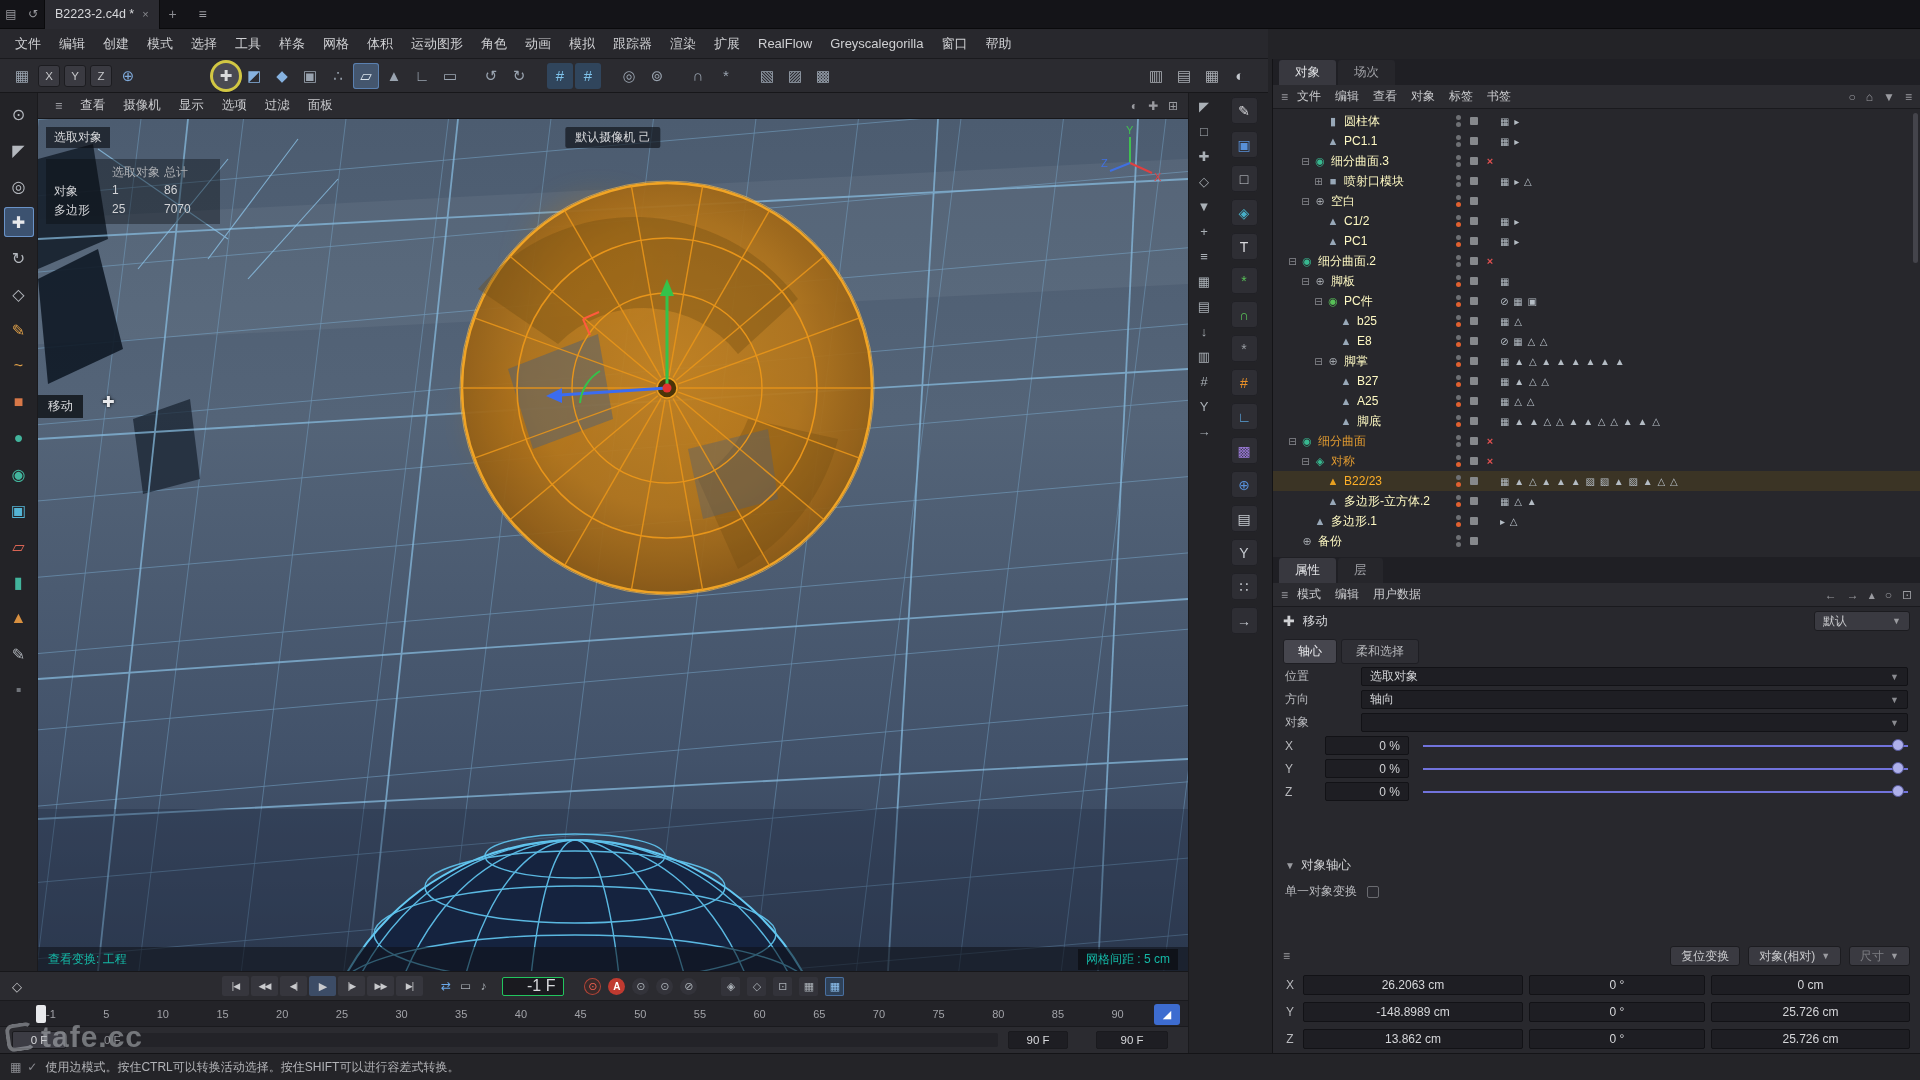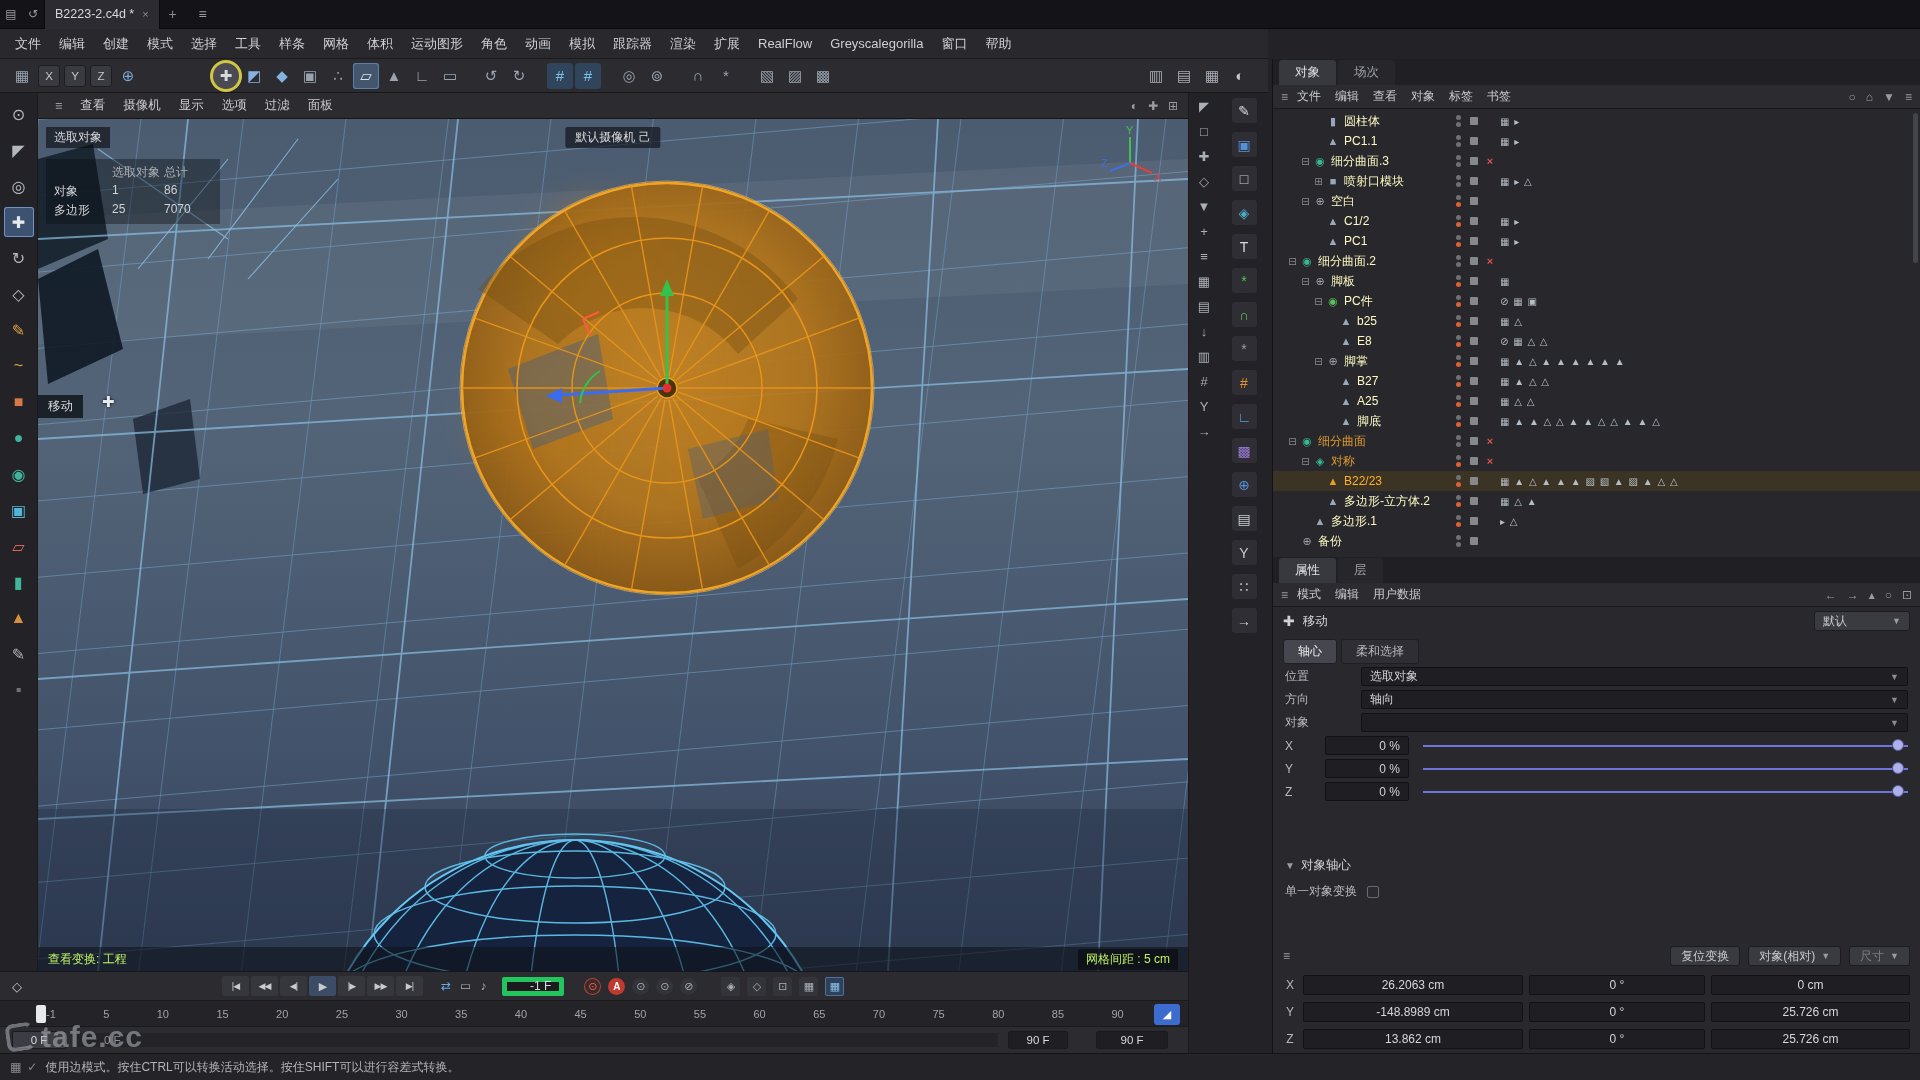--- a/index.html
+++ b/index.html
@@ -41,21 +41,21 @@
 .camlabel{position:absolute;left:50%;transform:translateX(-50%);top:8px;background:rgba(10,12,16,.62);padding:2px 10px;border-radius:2px;color:#d8d9dc;font-size:12px}
 .viewname{position:absolute;left:8px;top:8px;background:rgba(10,12,16,.62);padding:2px 8px;color:#d8d9dc;font-size:12px}
 .hud{position:absolute;left:8px;top:40px;background:rgba(8,10,14,.38);padding:4px 8px;font-size:12px;color:#d2d3d6}
 .hudrow{display:flex}
 .hudrow span{display:inline-block;padding:1px 0}
 .hc0{width:58px}.hc1{width:52px}.hc2{width:48px}
 .hh{color:#aeb0b4}
 .movetag{position:absolute;left:0;top:276px;background:rgba(12,14,18,.78);padding:3px 10px;color:#d6d7da;font-size:12.5px}
 .movecur{position:absolute;left:64px;top:274px;color:#e8e9ec;font-size:15px;text-shadow:0 0 3px #000}
 .axis3d{position:absolute;right:24px;top:6px}
-.vpbottom{position:absolute;left:0;bottom:0;width:100%;height:24px;background:rgba(14,16,22,.55);display:flex;align-items:center;padding:12px 10px;font-size:12px;color:#bef264}
+.vpbottom{position:absolute;left:0;bottom:0;width:100%;height:24px;background:rgba(14,16,22,.55);display:flex;align-items:center;padding:12px 10px;font-size:12px;color:#14b8a6}
 .gridlabel{margin-left:auto;background:rgba(10,12,16,.7);padding:2px 8px}
 
 .midcol{position:absolute;left:1188px;top:93px;width:84px;height:960px;background:#232327;border-left:1px solid #1a1a1d;z-index:3}
 .stripA{position:absolute;left:1190px;top:99px;width:28px;display:flex;flex-direction:column;gap:10px;align-items:center;z-index:4}
 .stripA .sicon{font-size:13px;color:#aab0b6}
 .stripB{position:absolute;left:1224px;top:97px;width:40px;display:flex;flex-direction:column;gap:7px;align-items:center;z-index:4}
 .stripB .sicon{width:27px;height:27px;background:#2e2e34;border-radius:4px;display:flex;align-items:center;justify-content:center;font-size:14px;box-shadow:inset 0 0 0 1px #212126}
 
 .rpanel{position:absolute;left:1272px;top:59px;width:648px;height:994px;background:#28282d;border-left:1px solid #131316;z-index:6}
 .rtabs{position:absolute;left:0;top:0;width:100%;height:26px;background:#1f1f24;display:flex;align-items:flex-end;padding-left:6px;gap:2px}
@@ -117,21 +117,21 @@
 .cbox{height:20px;background:#1e1e23;border:1px solid #121216;border-radius:2px;display:flex;align-items:center;justify-content:center;color:#d6d7da}
 .cb1{width:220px}.cb2{width:176px}.cb3{flex:1}
 
 .timeline{position:absolute;left:0;top:971px;width:1188px;height:82px;background:#2b2b30;border-top:1px solid #17171a;z-index:4}
 .tl1{height:28px;display:flex;align-items:center;padding-left:12px}
 .keyd{color:#c9cacd;font-size:13px}
 .playgrp{display:flex;gap:2px;margin-left:200px}
 .pbtn{width:27px;height:20px;display:flex;align-items:center;justify-content:center;background:#36363d;border-radius:2px;font-size:9px;color:#c9cacd;letter-spacing:-1px}
 .pbtn.play{background:#3c4c66;font-size:11px}
 .miscgrp{display:flex;gap:9px;margin-left:18px;align-items:center;font-size:12px}
-.framebox{width:62px;height:19px;background:#1a1a1f;border:5px solid #22c55e;border-radius:2px;color:#d8d9dc;display:flex;align-items:center;justify-content:flex-end;padding:0 8px;margin-left:16px;font-size:12px}
+.framebox{width:62px;height:19px;background:#1a1a1f;border:1px solid #22c55e;border-radius:2px;color:#d8d9dc;display:flex;align-items:center;justify-content:flex-end;padding:0 8px;margin-left:16px;font-size:16px}
 .recgrp{display:flex;gap:7px;margin-left:20px;align-items:center}
 .rico{width:17px;height:17px;border-radius:50%;display:flex;align-items:center;justify-content:center;font-size:11px;color:#aab0b6;background:#33333a}
 .rico.red{color:#f06050;background:#3a2a2a;box-shadow:inset 0 0 0 1px #b04438}
 .rico.redf{background:#c03a30;color:#fff;font-weight:bold;font-size:10px}
 .sqgrp{display:flex;gap:7px;margin-left:24px}
 .sqico{width:19px;height:19px;border-radius:2px;background:#33333a;display:flex;align-items:center;justify-content:center;font-size:11px;color:#aab0b6}
 .sqico.actb{background:#2e4158;box-shadow:inset 0 0 0 1px #4a70a0;color:#8ec2f0}
 .ruler{position:relative;height:27px;background:#232328;border-top:1px solid #1a1a1e;border-bottom:1px solid #1a1a1e}
 .ticks{position:absolute;left:46px;right:64px;top:0;height:100%;display:flex;justify-content:space-between;align-items:center}
 .tick{color:#a2a3a8;font-size:11px}

